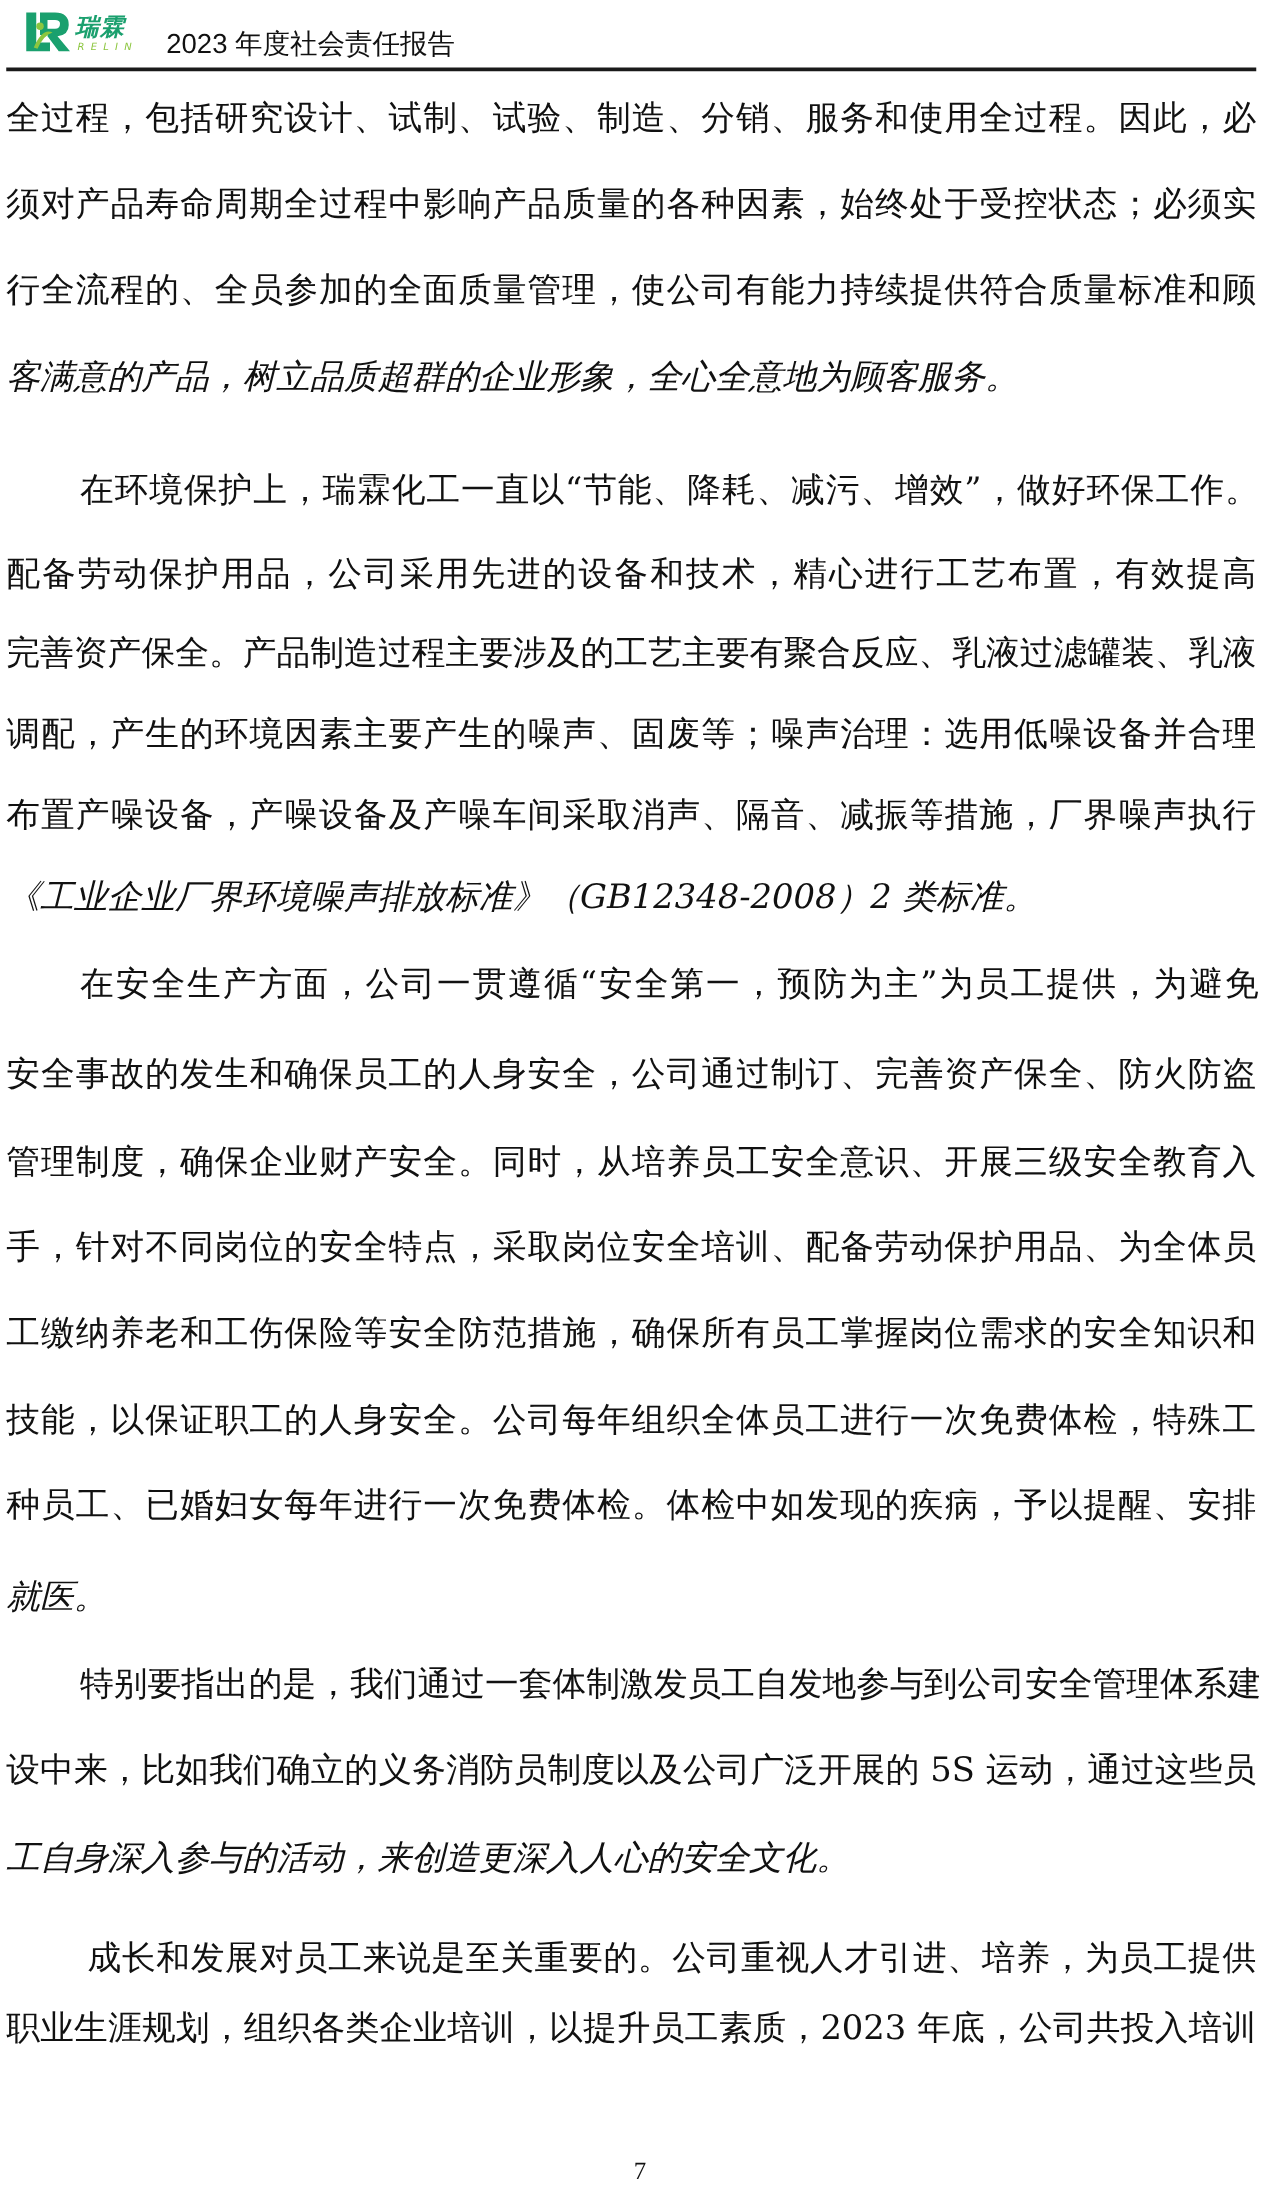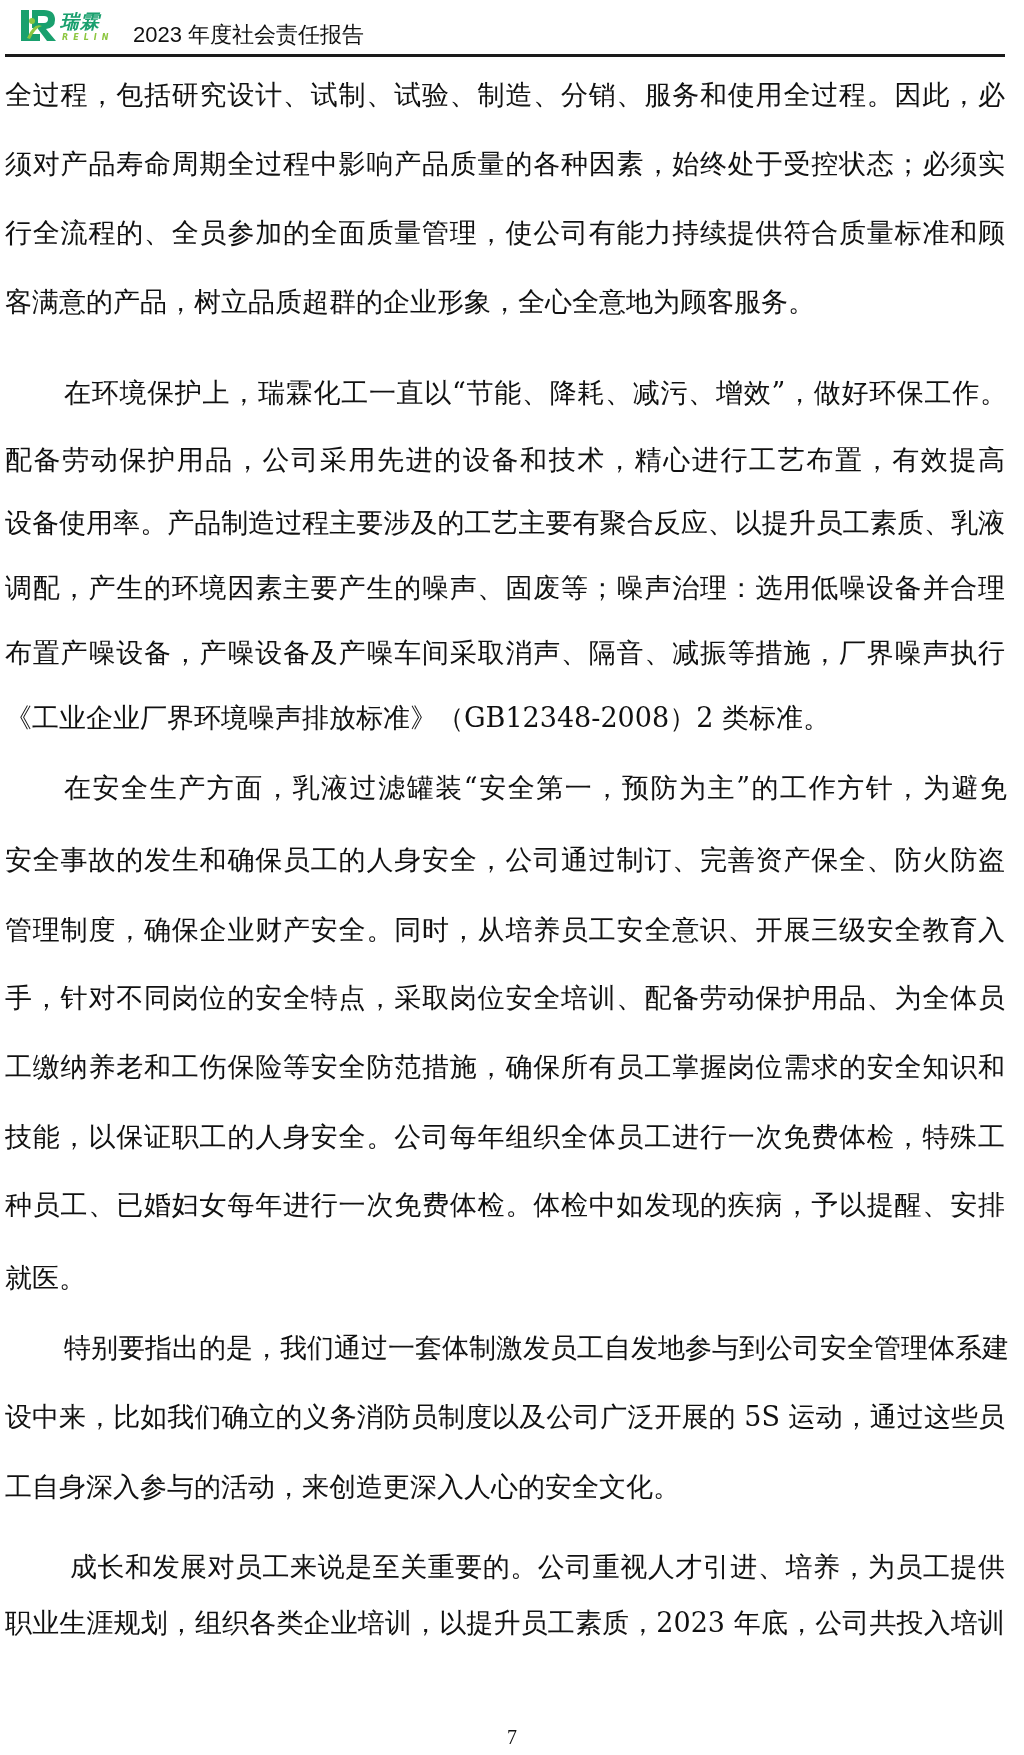--- a/index.html
+++ b/index.html
@@ -4,27 +4,27 @@
 <style>
   html, body { margin: 0; padding: 0; background: #ffffff; }
   body { width: 1024px; height: 1755px; position: relative; overflow: hidden;
          font-family: "DejaVu Serif", "Liberation Serif", serif; color: #111; }
   .header { position: absolute; left: 0; top: 0; width: 836px; height: 60px; padding-left: 21px; }
   .logo { position: absolute; left: 18px; top: 8px; width: 100px; height: 38px; }
   .logo-mark { position: absolute; left: 0; top: 0; width: 40px; height: 36px; }
   .logo-cn { position: absolute; left: 42px; top: 1px; font-family: "DejaVu Sans", sans-serif;
              font-weight: bold; font-style: italic; font-size: 19px; color: #1aa06e; letter-spacing: 1px; white-space: nowrap; }
   .logo-en { position: absolute; left: 44px; top: 25px; font-family: "DejaVu Sans", sans-serif;
-             font-weight: bold; font-style: italic; font-size: 8px; color: #8cc63f; letter-spacing: 5px; white-space: nowrap; }
+             font-weight: normal; font-style: italic; font-size: 8px; color: #8cc63f; letter-spacing: 5px; white-space: nowrap; }
   .report-title { position: absolute; left: 133px; top: 22px; font-size: 22px; line-height: 26px;
                   font-family: Liberation Sans, sans-serif; white-space: nowrap; color: #111; }
   .header-rule { position: absolute; left: 5px; top: 54px; width: 1000px; height: 3px; background: #1a1a1a; }
   .line { position: absolute; left: 5px; width: 1000px; height: 34px; font-size: 27px; line-height: 34px;
           text-align: justify; text-align-last: justify; white-space: nowrap; overflow: visible; }
-  .line.last { text-align-last: left; }
+  .line.last { text-align-last: left; font-style: italic; }
   .line.indent { left: 64px; width: 943px; }
   .line.indent2 { left: 70px; width: 935px; margin-top: 10px; }
   .page-number { position: absolute; left: 0; width: 1024px; top: 1724px; text-align: center;
                  font-size: 20px; line-height: 26px; font-family: "Liberation Serif", serif; }
 </style>
 </head>
 <body>
 
 <div class="header">
   <div class="logo">
@@ -46,28 +46,28 @@
   <div>
     <div class="line" style="top:78px">全过程，包括研究设计、试制、试验、制造、分销、服务和使用全过程。因此，必</div>
     <div class="line" style="top:147px">须对产品寿命周期全过程中影响产品质量的各种因素，始终处于受控状态；必须实</div>
     <div class="line" style="top:216px">行全流程的、全员参加的全面质量管理，使公司有能力持续提供符合质量标准和顾</div>
     <div class="line last" style="top:285px">客满意的产品，树立品质超群的企业形象，全心全意地为顾客服务。</div>
   </div>
 
   <div>
     <div class="line indent" style="top:376px">在环境保护上，瑞霖化工一直以“节能、降耗、减污、增效”，做好环保工作。</div>
     <div class="line" style="top:443px">配备劳动保护用品，公司采用先进的设备和技术，精心进行工艺布置，有效提高</div>
-    <div class="line" style="top:506px">设备使用率。产品制造过程主要涉及的工艺主要有聚合反应、以提升员工素质、乳液</div>
+    <div class="line" style="top:506px">完善资产保全。产品制造过程主要涉及的工艺主要有聚合反应、乳液过滤罐装、乳液</div>
     <div class="line" style="top:571px">调配，产生的环境因素主要产生的噪声、固废等；噪声治理：选用低噪设备并合理</div>
     <div class="line" style="top:636px">布置产噪设备，产噪设备及产噪车间采取消声、隔音、减振等措施，厂界噪声执行</div>
     <div class="line last" style="top:701px">《工业企业厂界环境噪声排放标准》（GB12348-2008）2 类标准。</div>
   </div>
 
   <div>
-    <div class="line indent" style="top:771px">在安全生产方面，乳液过滤罐装“安全第一，预防为主”的工作方针，为避免</div>
+    <div class="line indent" style="top:771px">在安全生产方面，公司一贯遵循“安全第一，预防为主”为员工提供，为避免</div>
     <div class="line" style="top:843px">安全事故的发生和确保员工的人身安全，公司通过制订、完善资产保全、防火防盗</div>
     <div class="line" style="top:913px">管理制度，确保企业财产安全。同时，从培养员工安全意识、开展三级安全教育入</div>
     <div class="line" style="top:981px">手，针对不同岗位的安全特点，采取岗位安全培训、配备劳动保护用品、为全体员</div>
     <div class="line" style="top:1050px">工缴纳养老和工伤保险等安全防范措施，确保所有员工掌握岗位需求的安全知识和</div>
     <div class="line" style="top:1120px">技能，以保证职工的人身安全。公司每年组织全体员工进行一次免费体检，特殊工</div>
     <div class="line" style="top:1188px">种员工、已婚妇女每年进行一次免费体检。体检中如发现的疾病，予以提醒、安排</div>
     <div class="line last" style="top:1261px">就医。</div>
   </div>
 
   <div>

